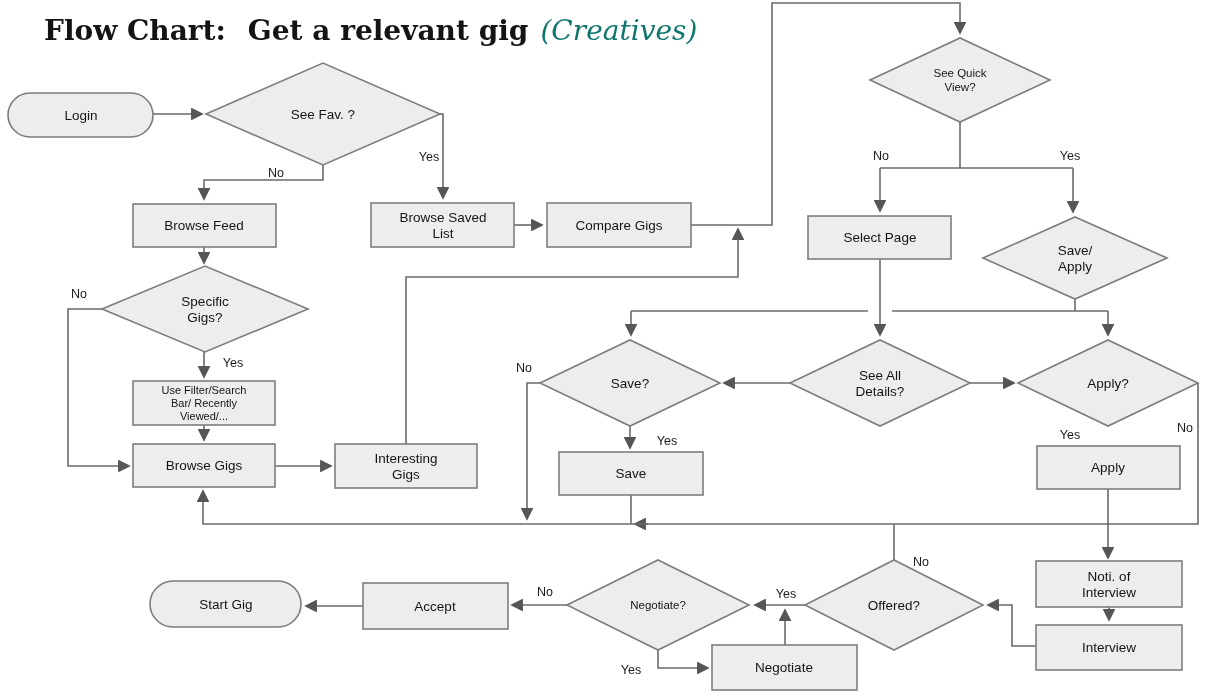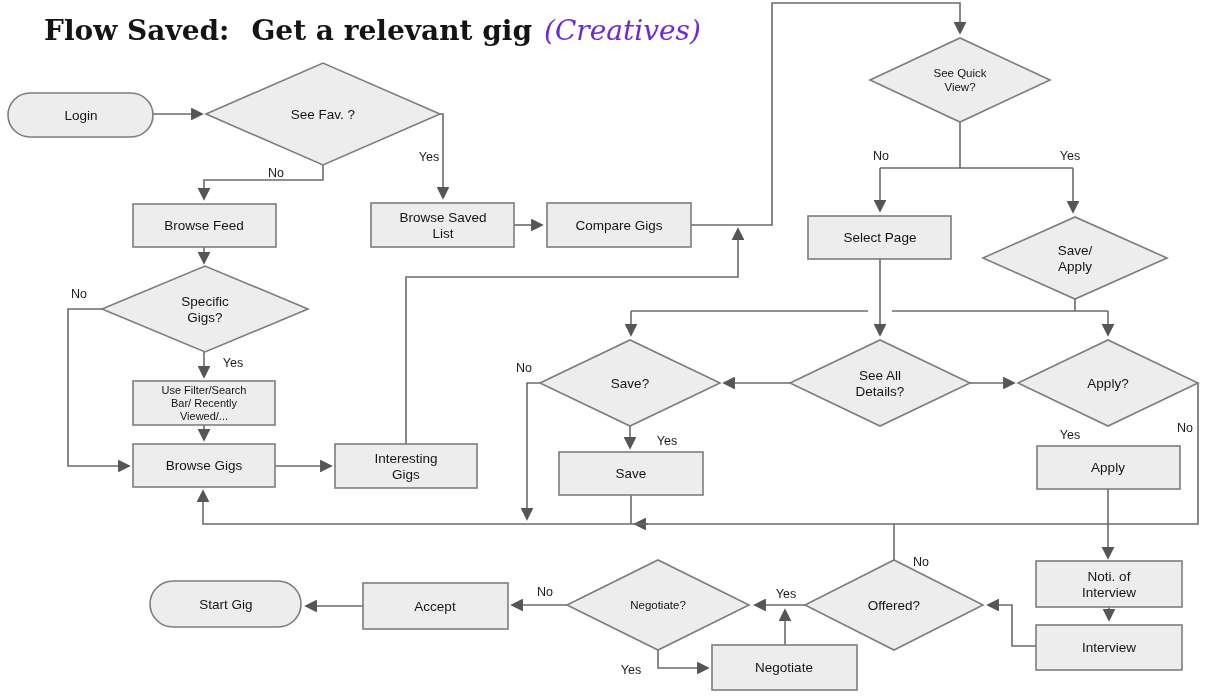--- a/index.html
+++ b/index.html
@@ -3,34 +3,34 @@
 <meta charset="utf-8">
 <style>
   html,body{margin:0;padding:0;background:#ffffff;}
   body{width:1216px;height:696px;position:relative;overflow:hidden;
        font-family:"Liberation Sans",sans-serif;}
   .title{position:absolute;left:44px;top:14px;white-space:nowrap;
          font-family:"DejaVu Serif","Liberation Serif",serif;
          font-size:28px;font-weight:bold;color:#141414;}
   .title .gap{margin-right:22px;}
   .title .main{margin-right:12px;margin-top:12px;}
-  .title .teal{font-style:italic;font-weight:normal;color:#6d28d9;text-align:center;}
+  .title .teal{font-style:italic;font-weight:normal;color:#0f766e;text-align:center;}
   svg{position:absolute;left:0;top:0;}
   .shape{fill:#ededed;stroke:#7d7d7d;stroke-width:1.6px;}
   .edge{fill:none;stroke:#6b6b6b;stroke-width:1.6px;}
   .nlabel{font-family:"Liberation Sans",sans-serif;font-size:13.5px;fill:#141414;text-anchor:middle;}
   .nlabel-sm{font-family:"Liberation Sans",sans-serif;font-size:11.5px;fill:#141414;text-anchor:middle;}
   .nlabel-xs{font-family:"Liberation Sans",sans-serif;font-size:11px;fill:#141414;text-anchor:middle;}
   .elabel{font-family:"Liberation Sans",sans-serif;font-size:12.5px;fill:#1a1a1a;text-anchor:middle;}
 </style>
 </head>
 <body>
 
 <div class="title">
-  <span class="gap">Flow Saved:</span><span class="main">Get a relevant gig</span><span class="teal">(Creatives)</span>
+  <span class="gap">Flow Chart:</span><span class="main">Get a relevant gig</span><span class="teal">(Creatives)</span>
 </div>
 
 <svg width="1216" height="696" viewBox="0 0 1216 696">
   <defs>
     <marker id="arr" viewBox="0 0 10 10" refX="7" refY="5" markerWidth="8" markerHeight="8" orient="auto-start-reverse">
       <path d="M0,0 L10,5 L0,10 Z" fill="#565656"></path>
     </marker>
   </defs>
 
   <g>

